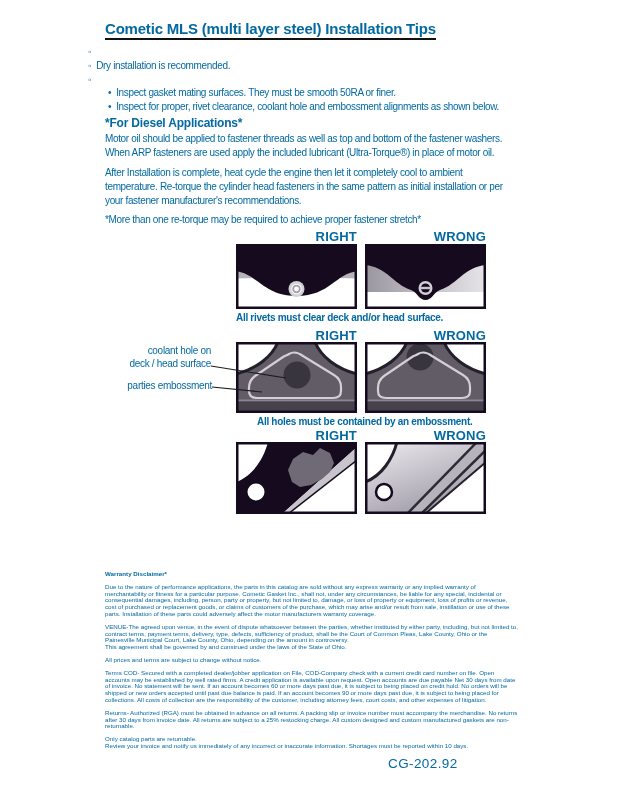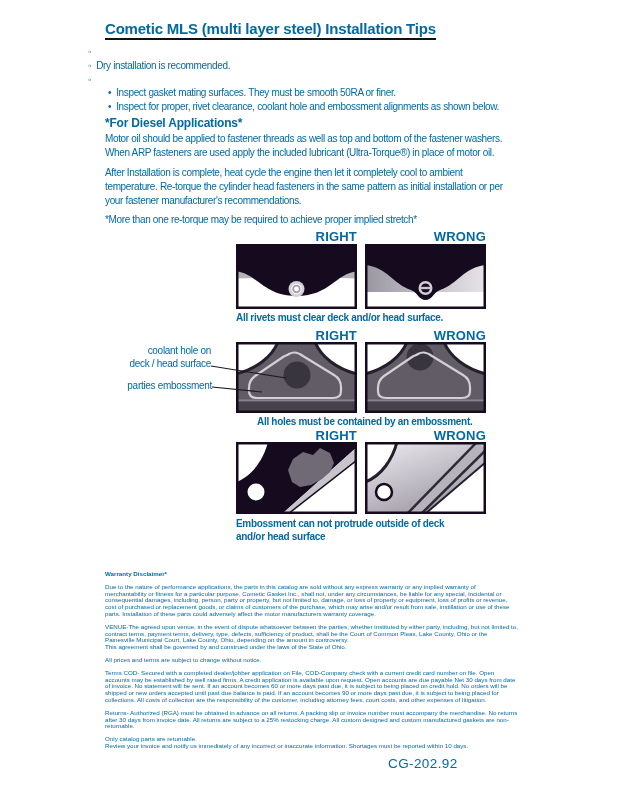--- a/index.html
+++ b/index.html
@@ -47,21 +47,21 @@
     </div>
     <div class="row subrow">
       <span class="mk">•</span>
       <span>Inspect for proper, rivet clearance, coolant hole and embossment alignments as shown below.</span>
     </div>
   </div>
 
   <div class="abs b" style="left:105px;top:116px;font-size:12px;letter-spacing:-0.2px;">*For Diesel Applications*</div>
   <div class="abs t" style="left:105px;top:132px;width:412px;">Motor oil should be applied to fastener threads as well as top and bottom of the fastener washers. When ARP fasteners are used apply the included lubricant (Ultra-Torque®) in place of motor oil.</div>
   <div class="abs t" style="left:105px;top:166px;width:412px;">After Installation is complete, heat cycle the engine then let it completely cool to ambient temperature. Re-torque the cylinder head fasteners in the same pattern as initial installation or per your fastener manufacturer's recommendations.</div>
-  <div class="abs t" style="left:105px;top:213px;width:430px;">*More than one re-torque may be required to achieve proper implied stretch*</div>
+  <div class="abs t" style="left:105px;top:213px;width:430px;">*More than one re-torque may be required to achieve proper fastener stretch*</div>
 
   <div class="abs fig-label" style="left:236px;top:229px;">RIGHT</div>
   <div class="abs fig-label" style="left:365px;top:229px;">WRONG</div>
 
   <svg class="abs" style="left:236px;top:244px;" width="121" height="65" viewBox="0 0 121 65">
     <rect x="0" y="0" width="121" height="65" fill="#ffffff"></rect>
     <polygon points="0,27.5 50,33 0,34.5" fill="#b7b3bb"></polygon>
     <polygon points="121,27.5 71,33 121,34.5" fill="#b7b3bb"></polygon>
     <path d="M0,0 H121 V27.5 C100,29 94,52 60.5,52 C27,52 21,29 0,27.5 Z" fill="#150a1e"></path>
     <circle cx="60.5" cy="45" r="8" fill="#d3d0d6"></circle>
@@ -156,24 +156,20 @@
     <path d="M32,0 H121 V20 L60,72 H0 V40 C17,34 28,16 32,0 Z" fill="url(#g3w)"></path>
     <path d="M32,0 C28,16 17,34 0,40" fill="none" stroke="#231f2b" stroke-width="3"></path>
     <line x1="60" y1="72" x2="121" y2="20" stroke="#231f2b" stroke-width="2"></line>
     <polygon points="42,72 112,0 121,8 56,72" fill="#b7b3bd"></polygon>
     <line x1="42" y1="72" x2="112" y2="0" stroke="#2e2a34" stroke-width="2.5"></line>
     <line x1="56" y1="72" x2="121" y2="8" stroke="#2e2a34" stroke-width="2.5"></line>
     <circle cx="19" cy="50" r="8" fill="#ffffff" stroke="#150a1e" stroke-width="2.5"></circle>
     <rect x="1.25" y="1.25" width="118.5" height="69.5" fill="none" stroke="#150a1e" stroke-width="2.5"></rect>
   </svg>
 
-  <div class="abs caption" style="left:236px;top:517px;white-space:normal;width:270px;">
-    <div>Embossment can not protrude outside of deck</div>
-    <div>and/or head surface</div>
-  </div>
 
   <div class="abs small" style="left:105px;top:571px;width:413px;">
     <div class="b legal-block">Warranty Disclaimer*</div>
     <div class="legal-block">Due to the nature of performance applications, the parts in this catalog are sold without any express warranty or any implied warranty of merchantability or fitness for a particular purpose.  Cometic Gasket Inc., shall not, under any circumstances, be liable for any special, incidental or consequential damages, including, person, party or property, but not limited to, damage, or loss of property or equipment, loss of profits or revenue, cost of purchased or replacement goods, or claims of customers of the purchase, which may arise and/or result from sale, instillation or use of these parts.  Installation of these parts could adversely affect the motor manufacturers warranty coverage.</div>
     <div class="legal-tight">VENUE-The agreed upon venue, in the event of dispute whatsoever between the parties, whether instituted by either party, including, but not limited to, contract terms, payment terms, delivery, type, defects, sufficiency of product, shall be the Court of Common Pleas, Lake County, Ohio or the Painesville Municipal Court, Lake County, Ohio, depending on the amount in controversy.</div>
     <div class="legal-block">This agreement shall be governed by and construed under the laws of the State of Ohio.</div>
     <div class="legal-block">All prices and terms are subject to change without notice.</div>
     <div class="legal-block">Terms COD- Secured with a completed dealer/jobber application on File, COD-Company check with a current credit card number on file.  Open accounts may be established by well rated firms.  A credit application is available upon request.  Open accounts are due payable Net 30 days from date of invoice.  No statement will be sent.  If an account becomes 60 or more days past due, it is subject to being placed on credit hold.  No orders will be shipped or new orders accepted until past due balance is paid.  If an account becomes 90 or more days past due, it is subject to being placed for collections.  All costs of collection are the responsibility of the customer, including attorney fees, court costs, and other expenses of litigation.</div>
     <div class="legal-block">Returns- Authorized (RGA) must be obtained in advance on all returns.  A packing slip or invoice number must accompany the merchandise.  No returns after 30 days from invoice date.  All returns are subject to a 25% restocking charge.  All custom designed and custom manufactured gaskets are non-returnable.</div>
     <div class="legal-tight">Only catalog parts are returnable.</div>

